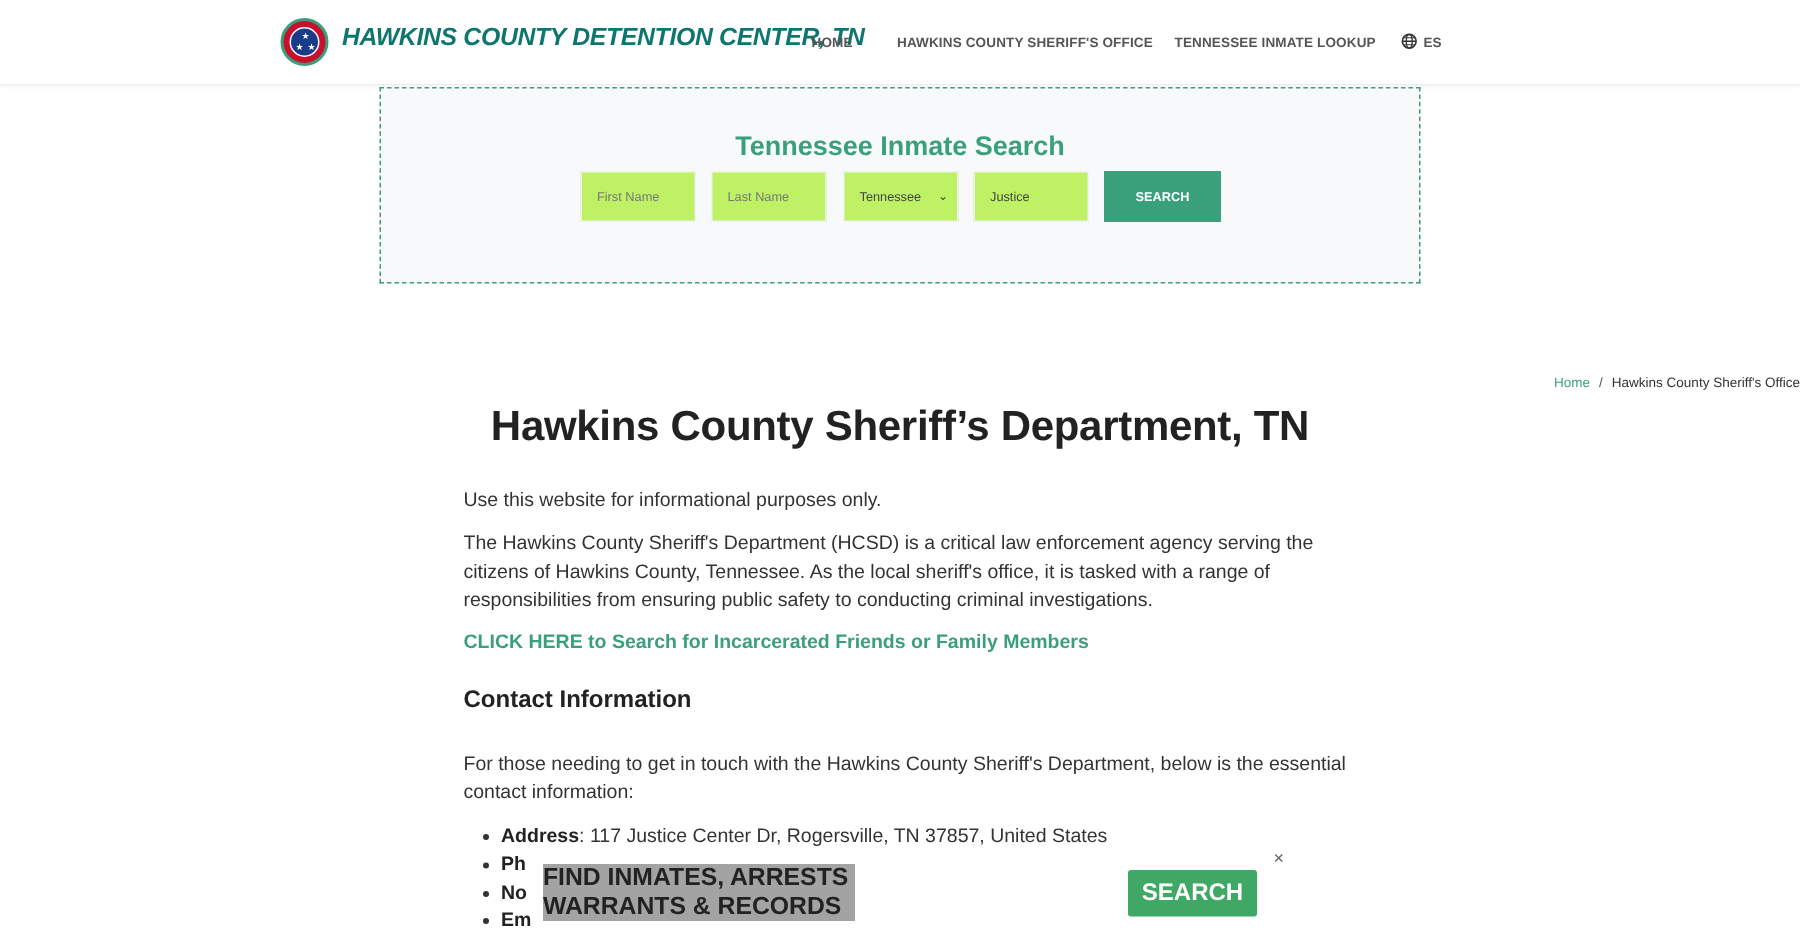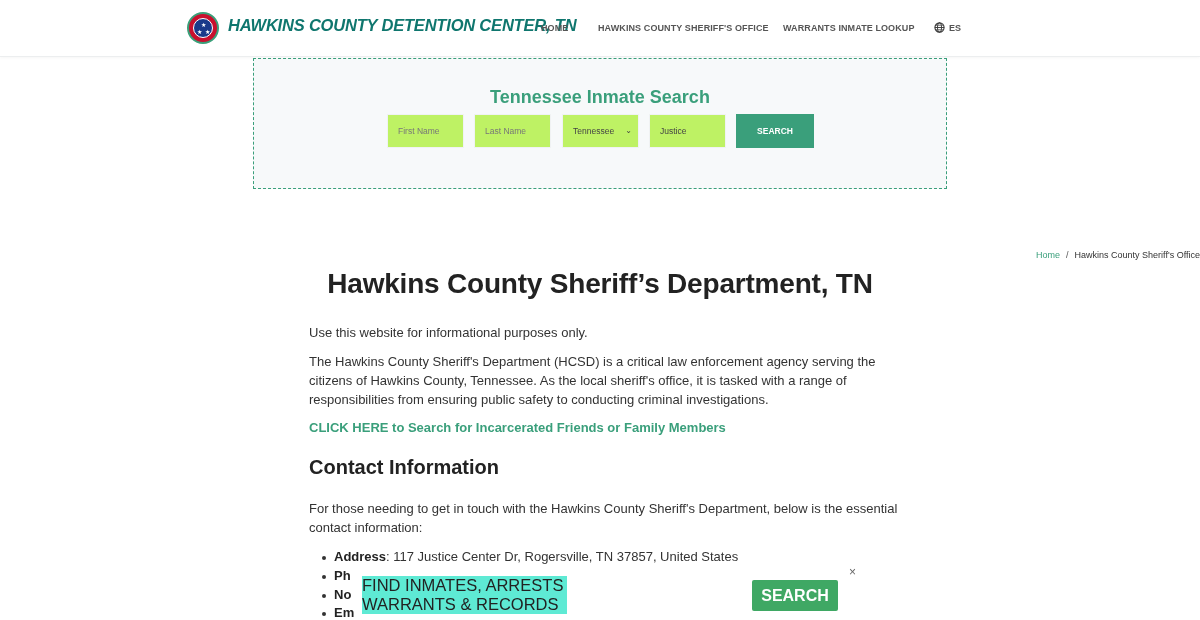--- a/index.html
+++ b/index.html
@@ -28,48 +28,48 @@
   .breadcrumb .crumb-home { color: #3a9f7b; }
   .breadcrumb .sep { margin: 0 6px; color: #555; }
   .page-title { position: absolute; top: 268px; left: 0; width: 1200px; text-align: center; font-size: 28px; font-weight: bold; color: #222; letter-spacing: -0.2px; }
 
   
   .content { position: absolute; left: 309px; top: 324px; width: 590px; font-size: 13px; line-height: 18.8px; color: #333; }
   .content p { margin-bottom: 10px; }
   .p-intro { position: absolute; top: 0; }
   .p-desc { position: absolute; top: 29px; width: 590px; }
   .cta-link { position: absolute; top: 95px; color: #3a9f7b; font-weight: bold; white-space: nowrap; }
-  .contact-h { position: absolute; top: 134px; font-size: 20px; font-weight: bold; color: #222; }
+  .contact-h { position: absolute; top: 134px; font-size: 16px; font-weight: bold; color: #222; }
   .p-contact { position: absolute; top: 176px; width: 590px; }
   .contact-list { position: absolute; top: 224px; left: 0; list-style: none; }
   .contact-list li { position: relative; padding-left: 25px; height: 18.8px; white-space: nowrap; }
   .contact-list li::before { content: ""; position: absolute; left: 13px; top: 8px; width: 4px; height: 4px; border-radius: 50%; background: #333; }
   .contact-list li b { color: #222; text-align: center; }
 
   
   .ad { position: absolute; left: 355px; top: 565px; width: 520px; height: 55px; }
-  .ad-text { position: absolute; left: 7px; top: 11px; font-size: 16.5px; font-weight: normal; line-height: 19px; color: #222; background: #5eead4; padding-right: 4px; white-space: nowrap; }
+  .ad-text { position: absolute; left: 7px; top: 11px; font-size: 16.5px; font-weight: bold; line-height: 19px; color: #222; background: #a3a3a3; padding-right: 4px; white-space: nowrap; }
   .ad-btn { position: absolute; left: 397px; top: 15px; width: 86px; height: 31px; background: #3fa864; color: #fff; font-size: 16px; font-weight: bold; border-radius: 2px; display: flex; align-items: center; justify-content: center; border: none; }
   .ad-close { position: absolute; left: 494px; top: 0px; font-size: 12px; color: #666; }
 </style>
 </head>
 <body>
 
 <div class="header">
   <div class="logo-badge">
     <div class="logo-inner">
       <span style="left:7px;top:3px;">★</span>
       <span style="left:3px;top:10px;">★</span>
       <span style="left:11px;top:10px;">★</span>
     </div>
   </div>
   <a class="brand">HAWKINS COUNTY DETENTION CENTER, TN</a>
   <a class="nav-item" style="left:541px;">HOME</a>
   <a class="nav-item" style="left:598px;">HAWKINS COUNTY SHERIFF'S OFFICE</a>
-  <a class="nav-item" style="left:783px;">WARRANTS INMATE LOOKUP</a>
+  <a class="nav-item" style="left:783px;">TENNESSEE INMATE LOOKUP</a>
   <div class="nav-lang">
     <svg width="11" height="11" viewBox="0 0 12 12">
       <circle cx="6" cy="6" r="5" fill="none" stroke="#333" stroke-width="1.2"></circle>
       <ellipse cx="6" cy="6" rx="2.2" ry="5" fill="none" stroke="#333" stroke-width="1"></ellipse>
       <line x1="1" y1="6" x2="11" y2="6" stroke="#333" stroke-width="1"></line>
       <line x1="2" y1="3.5" x2="10" y2="3.5" stroke="#333" stroke-width="0.8"></line>
       <line x1="2" y1="8.5" x2="10" y2="8.5" stroke="#333" stroke-width="0.8"></line>
     </svg>
     <span>ES</span>
   </div>

